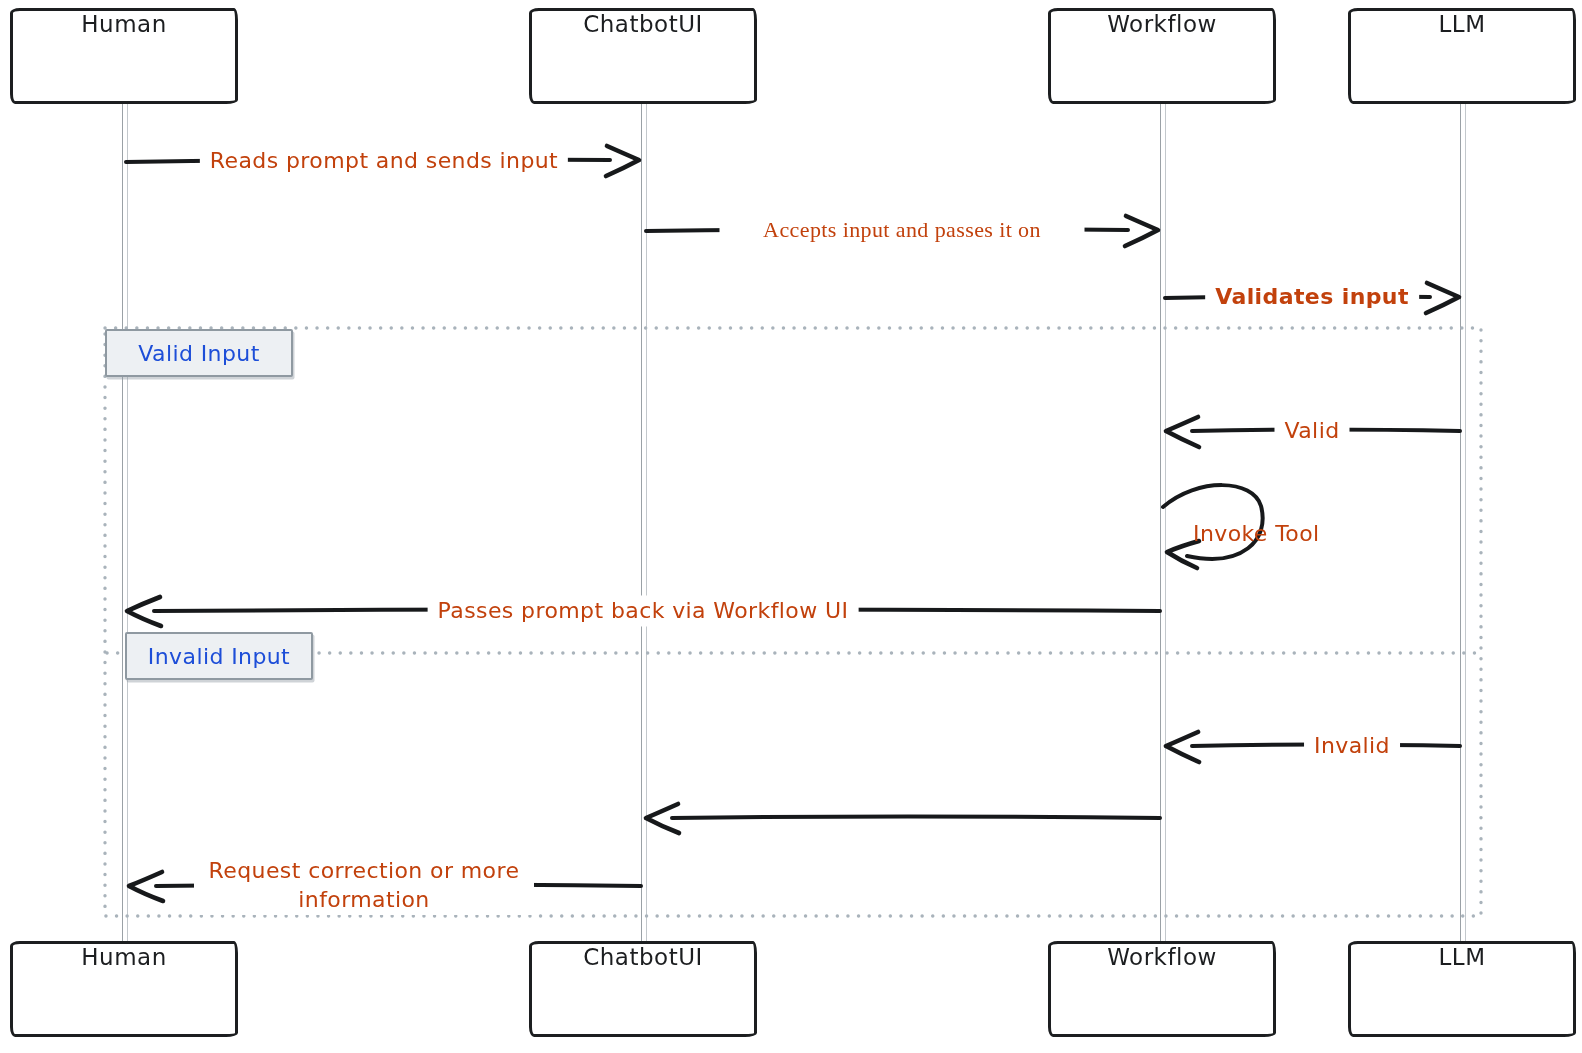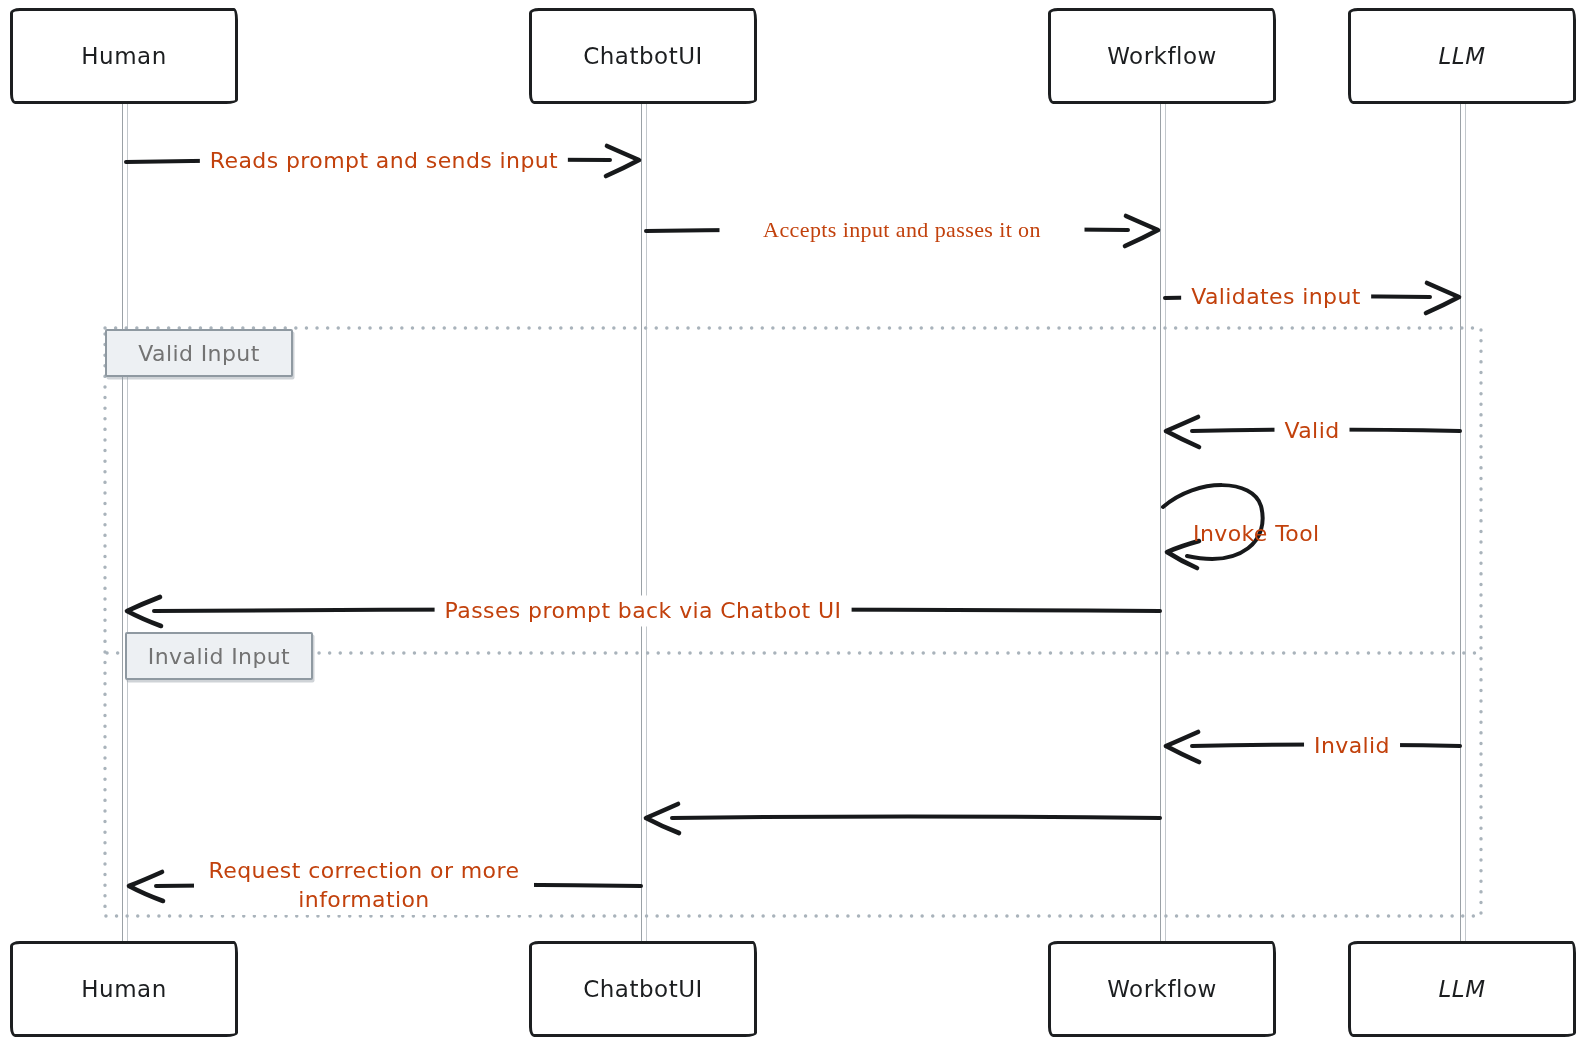--- a/index.html
+++ b/index.html
@@ -38,31 +38,30 @@
 
   
   .actor {
     position: absolute;
     width: 228px;
     height: 96px;
     background: #ffffff;
     border: 3.6px solid #1c1e20;
     border-radius: 10px 4px 12px 5px / 5px 12px 4px 10px;
     display: flex;
-    align-items: center;
     justify-content: center;
     z-index: 5;
     box-sizing: border-box;
   }
   .actor span {
     font-size: 23px;
     color: #1c1e20;
     letter-spacing: 0.5px;
   }
-  .actor.italic span { font-style: italic; }
+  .actor.italic span { }
 
   
   .msg-label {
     position: absolute;
     transform: translate(-50%, -50%);
     background: #ffffff;
     color: #c2410c;
     font-size: 22px;
     letter-spacing: 0.4px;
     line-height: 1.32;
@@ -84,21 +83,21 @@
     width: 188px;
     height: 48px;
     background: #edf0f3;
     border: 2.6px solid #8f99a1;
     border-radius: 2px;
     box-shadow: 1.5px 2.5px 0 rgba(148,158,166,0.45);
     display: flex;
     align-items: center;
     justify-content: center;
     font-size: 22px;
-    color: #737373;
+    color: #1d4ed8;
     letter-spacing: 0.4px;
     z-index: 4;
     box-sizing: border-box;
   }
 
   
   .msg-line {
     stroke: #17191b;
     stroke-width: 4;
     fill: none;
@@ -178,24 +177,24 @@
     </g>
 
     <g>
       <path class="msg-line" d="M641 886 Q 384 883 156 886"></path>
       <path class="msg-head" d="M162 872 Q 144 880 129 886 Q 144 894 163 901"></path>
     </g>
   </svg>
 
   <div class="msg-label" style="left:384px; top:161px;">Reads prompt and sends input</div>
   <div class="msg-label wrap" style="left:902px; top:230px; width:345px;font-family:Liberation Serif, serif;">Accepts input and passes it on</div>
-  <div class="msg-label" style="left:1276px; top:297px;">Validates input</div>
+  <div class="msg-label" style="left:1312px; top:297px;font-weight:bold;">Validates input</div>
   <div class="msg-label" style="left:1312px; top:431px;text-align:right;">Valid</div>
   <div class="msg-label loop-label" style="left:1193px; top:534px;">Invoke Tool</div>
-  <div class="msg-label" style="left:643px; top:611px;">Passes prompt back via Chatbot UI</div>
+  <div class="msg-label" style="left:643px; top:611px;">Passes prompt back via Workflow UI</div>
   <div class="msg-label" style="left:1352px; top:746px;">Invalid</div>
   <div class="msg-label wrap" style="left:364px; top:885px; width:320px;">Request correction or more information</div>
 
   <div class="section-label" style="left:105px; top:329px;">Valid Input</div>
   <div class="section-label" style="left:105px; top:632px;margin-left:20px;">Invalid Input</div>
 
   <div class="actor" style="left:10px; top:8px;">
     <span>Human</span>
   </div>
   <div class="actor" style="left:529px; top:8px;">

